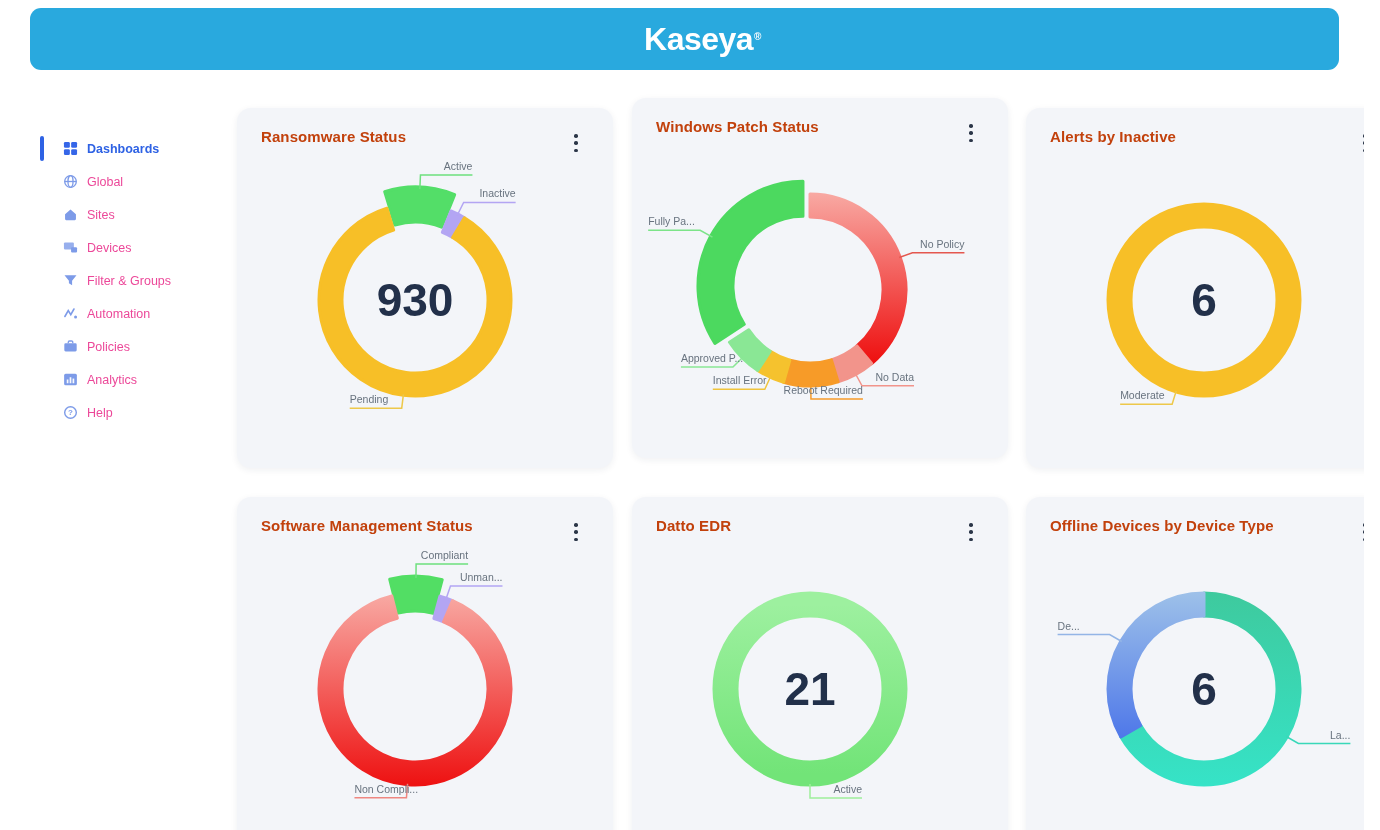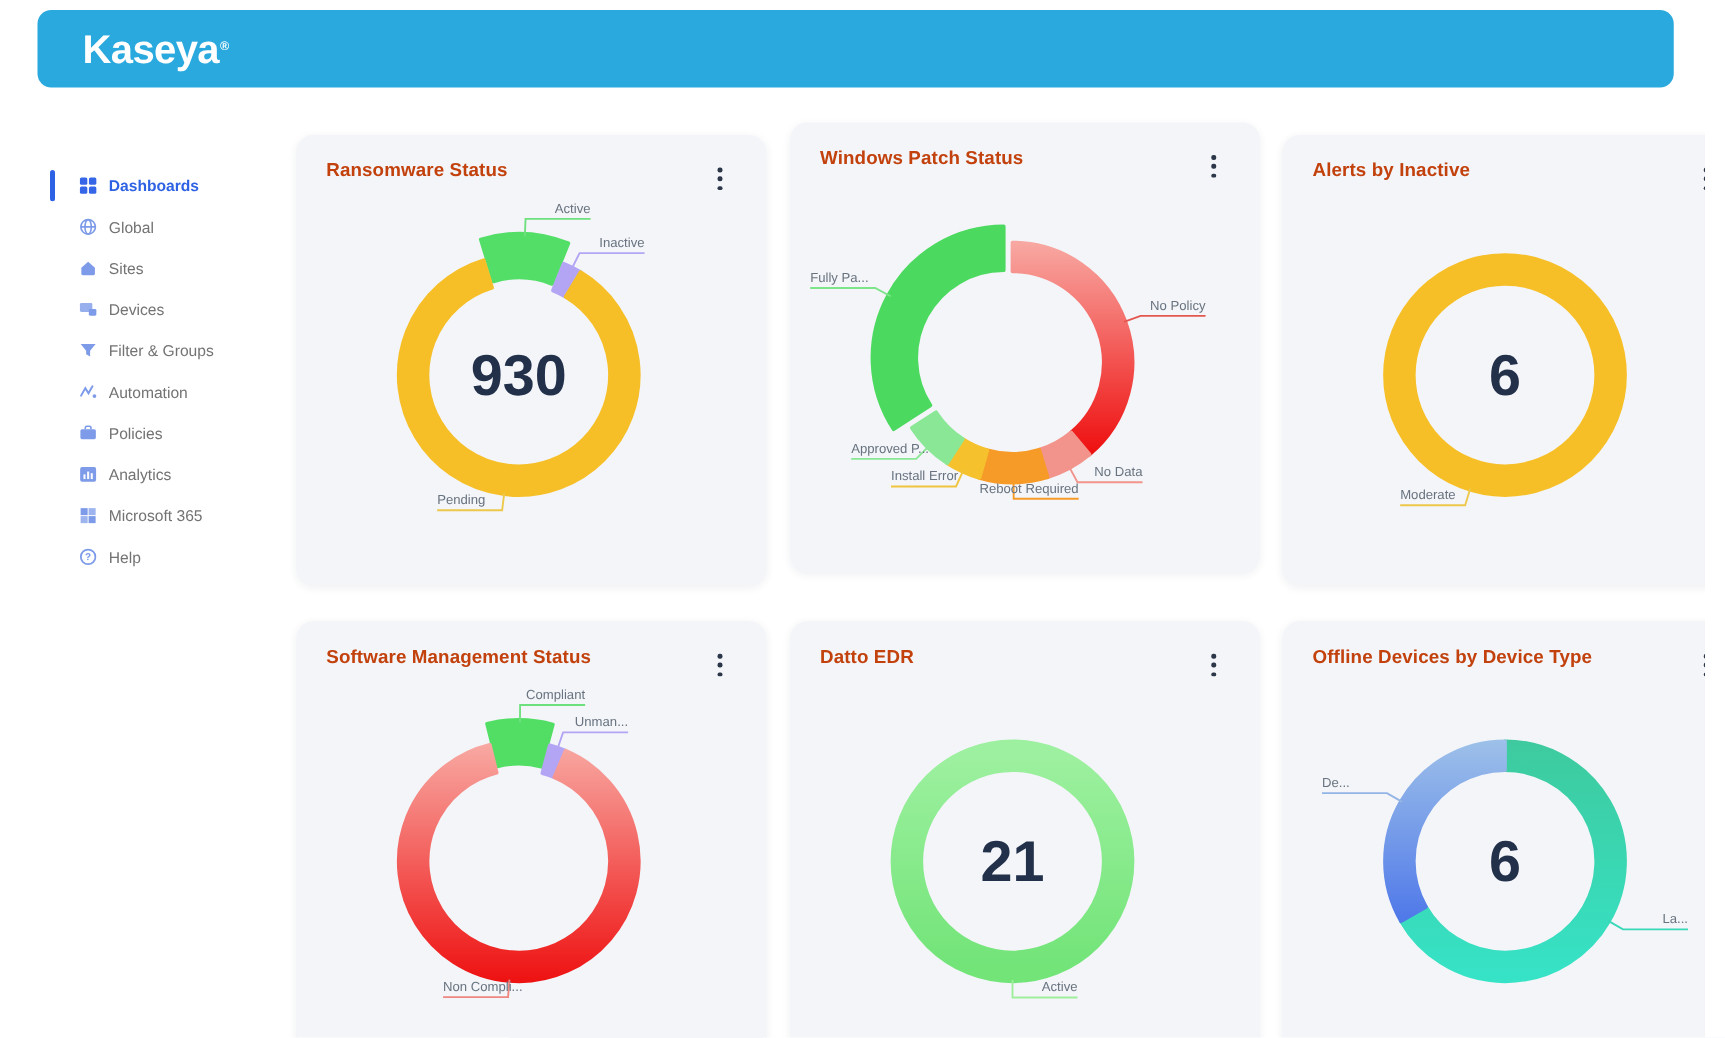--- a/index.html
+++ b/index.html
@@ -4,31 +4,31 @@
 <style>
   * { box-sizing: border-box; }
   html,body { margin:0; padding:0; }
   body {
     width:1380px; height:830px; overflow:hidden; position:relative;
     background:#ffffff; font-family:"Liberation Sans", sans-serif;
   }
   .topbar {
     position:absolute; left:30px; top:8px; width:1309px; height:62px;
     background:#29a9de; border-radius:11px;
-    display:flex; align-items:center; padding-left:36px;
+    display:flex; align-items:center; padding-left:36px;justify-content:center;
   }
   .logo { color:#fff; font-size:32px; font-weight:700; letter-spacing:-0.5px; line-height:1; }
   .logo sup { font-size:10px; font-weight:700; vertical-align:10px; margin-left:1px; }
 
   .sidebar { position:absolute; left:40px; top:132px; width:185px; }
   .side-item { display:flex; align-items:center; height:33px; position:relative; cursor:pointer; }
   .active-bar { position:absolute; left:0; top:4px; width:4px; height:25px; border-radius:3px; background:#2e62e4; }
   .side-icon { margin-left:23px; width:15px; height:15px; color:#7d9be8; display:inline-flex; flex:none; }
   .side-icon svg { width:15px; height:15px; }
-  .side-label { margin-left:9px; font-size:12.5px; color:#737373; white-space:nowrap; }
+  .side-label { margin-left:9px; font-size:12.5px; color:#ec4899; white-space:nowrap; }
   .side-item.active .side-label { color:#2e62e4; font-weight:700; }
   .side-item.active .side-icon { color:#3566e8; }
 
   .card {
     position:absolute; width:376px; height:360px; background:#f3f5f9;
     border-radius:14px; box-shadow:0 2px 7px rgba(25,39,70,0.07);
   }
   .card h2 {
     position:absolute; left:24px; top:20px; margin:0; z-index:2;
     font-size:15px; font-weight:700; color:#c2410c; letter-spacing:0.1px; white-space:nowrap;
@@ -122,31 +122,20 @@
     <div class="side-item">
       <span class="side-icon">
         <svg viewBox="0 0 16 16">
           <rect x="1.2" y="1.8" width="13.6" height="12.4" rx="1.6" fill="currentColor"></rect>
           <rect x="4" y="8" width="1.8" height="4" fill="#f7f9fd"></rect>
           <rect x="7.1" y="5.6" width="1.8" height="6.4" fill="#f7f9fd"></rect>
           <rect x="10.2" y="7" width="1.8" height="5" fill="#f7f9fd"></rect>
         </svg>
       </span>
       <span class="side-label">Analytics</span>
-    </div>
-    <div class="side-item">
-      <span class="side-icon">
-        <svg viewBox="0 0 16 16">
-          <rect x="1.6" y="1.6" width="6" height="6" fill="currentColor"></rect>
-          <rect x="8.4" y="1.6" width="6" height="6" fill="currentColor" opacity="0.75"></rect>
-          <rect x="1.6" y="8.4" width="6" height="6" fill="currentColor" opacity="0.75"></rect>
-          <rect x="8.4" y="8.4" width="6" height="6" fill="currentColor"></rect>
-        </svg>
-      </span>
-      <span class="side-label">Microsoft 365</span>
     </div>
     <div class="side-item">
       <span class="side-icon">
         <svg viewBox="0 0 16 16">
           <circle cx="8" cy="8" r="6.2" fill="none" stroke="currentColor" stroke-width="1.5"></circle>
           <text x="8" y="11" text-anchor="middle" font-size="8.5" font-weight="bold" fill="currentColor" font-family="Liberation Sans, sans-serif">?</text>
         </svg>
       </span>
       <span class="side-label">Help</span>
     </div>

